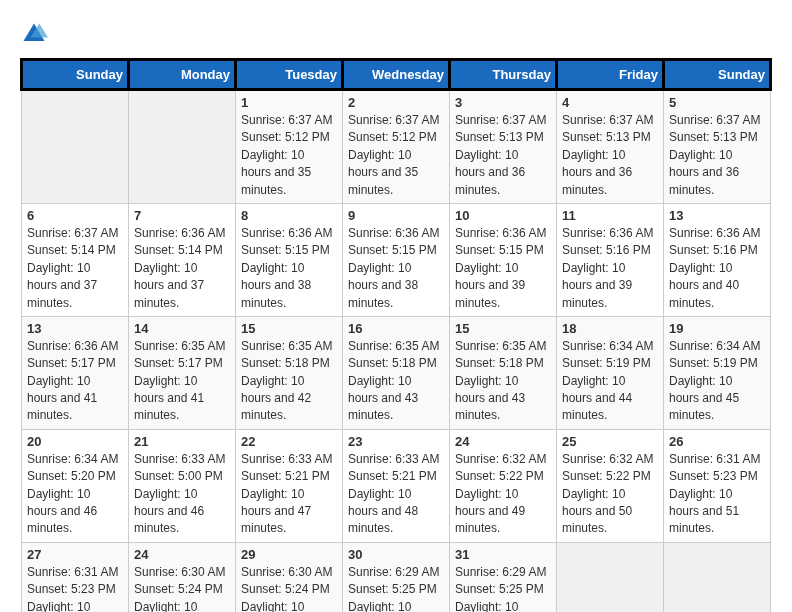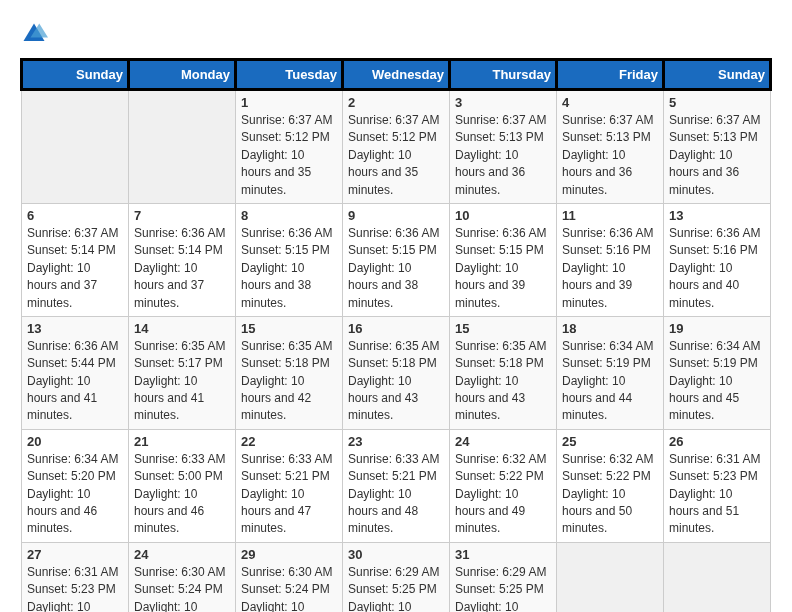--- a/index.html
+++ b/index.html
@@ -198,21 +198,21 @@
           <span class="day-number">13</span>
           <div class="day-detail">Sunrise: 6:36 AM
 Sunset: 5:16 PM
 Daylight: 10 hours and 40 minutes.</div>
         </td>
       </tr>
       <tr>
         <td>
           <span class="day-number">13</span>
           <div class="day-detail">Sunrise: 6:36 AM
-Sunset: 5:44 PM
+Sunset: 5:17 PM
 Daylight: 10 hours and 41 minutes.</div>
         </td>
         <td>
           <span class="day-number">14</span>
           <div class="day-detail">Sunrise: 6:35 AM
 Sunset: 5:17 PM
 Daylight: 10 hours and 41 minutes.</div>
         </td>
         <td>
           <span class="day-number">15</span>

